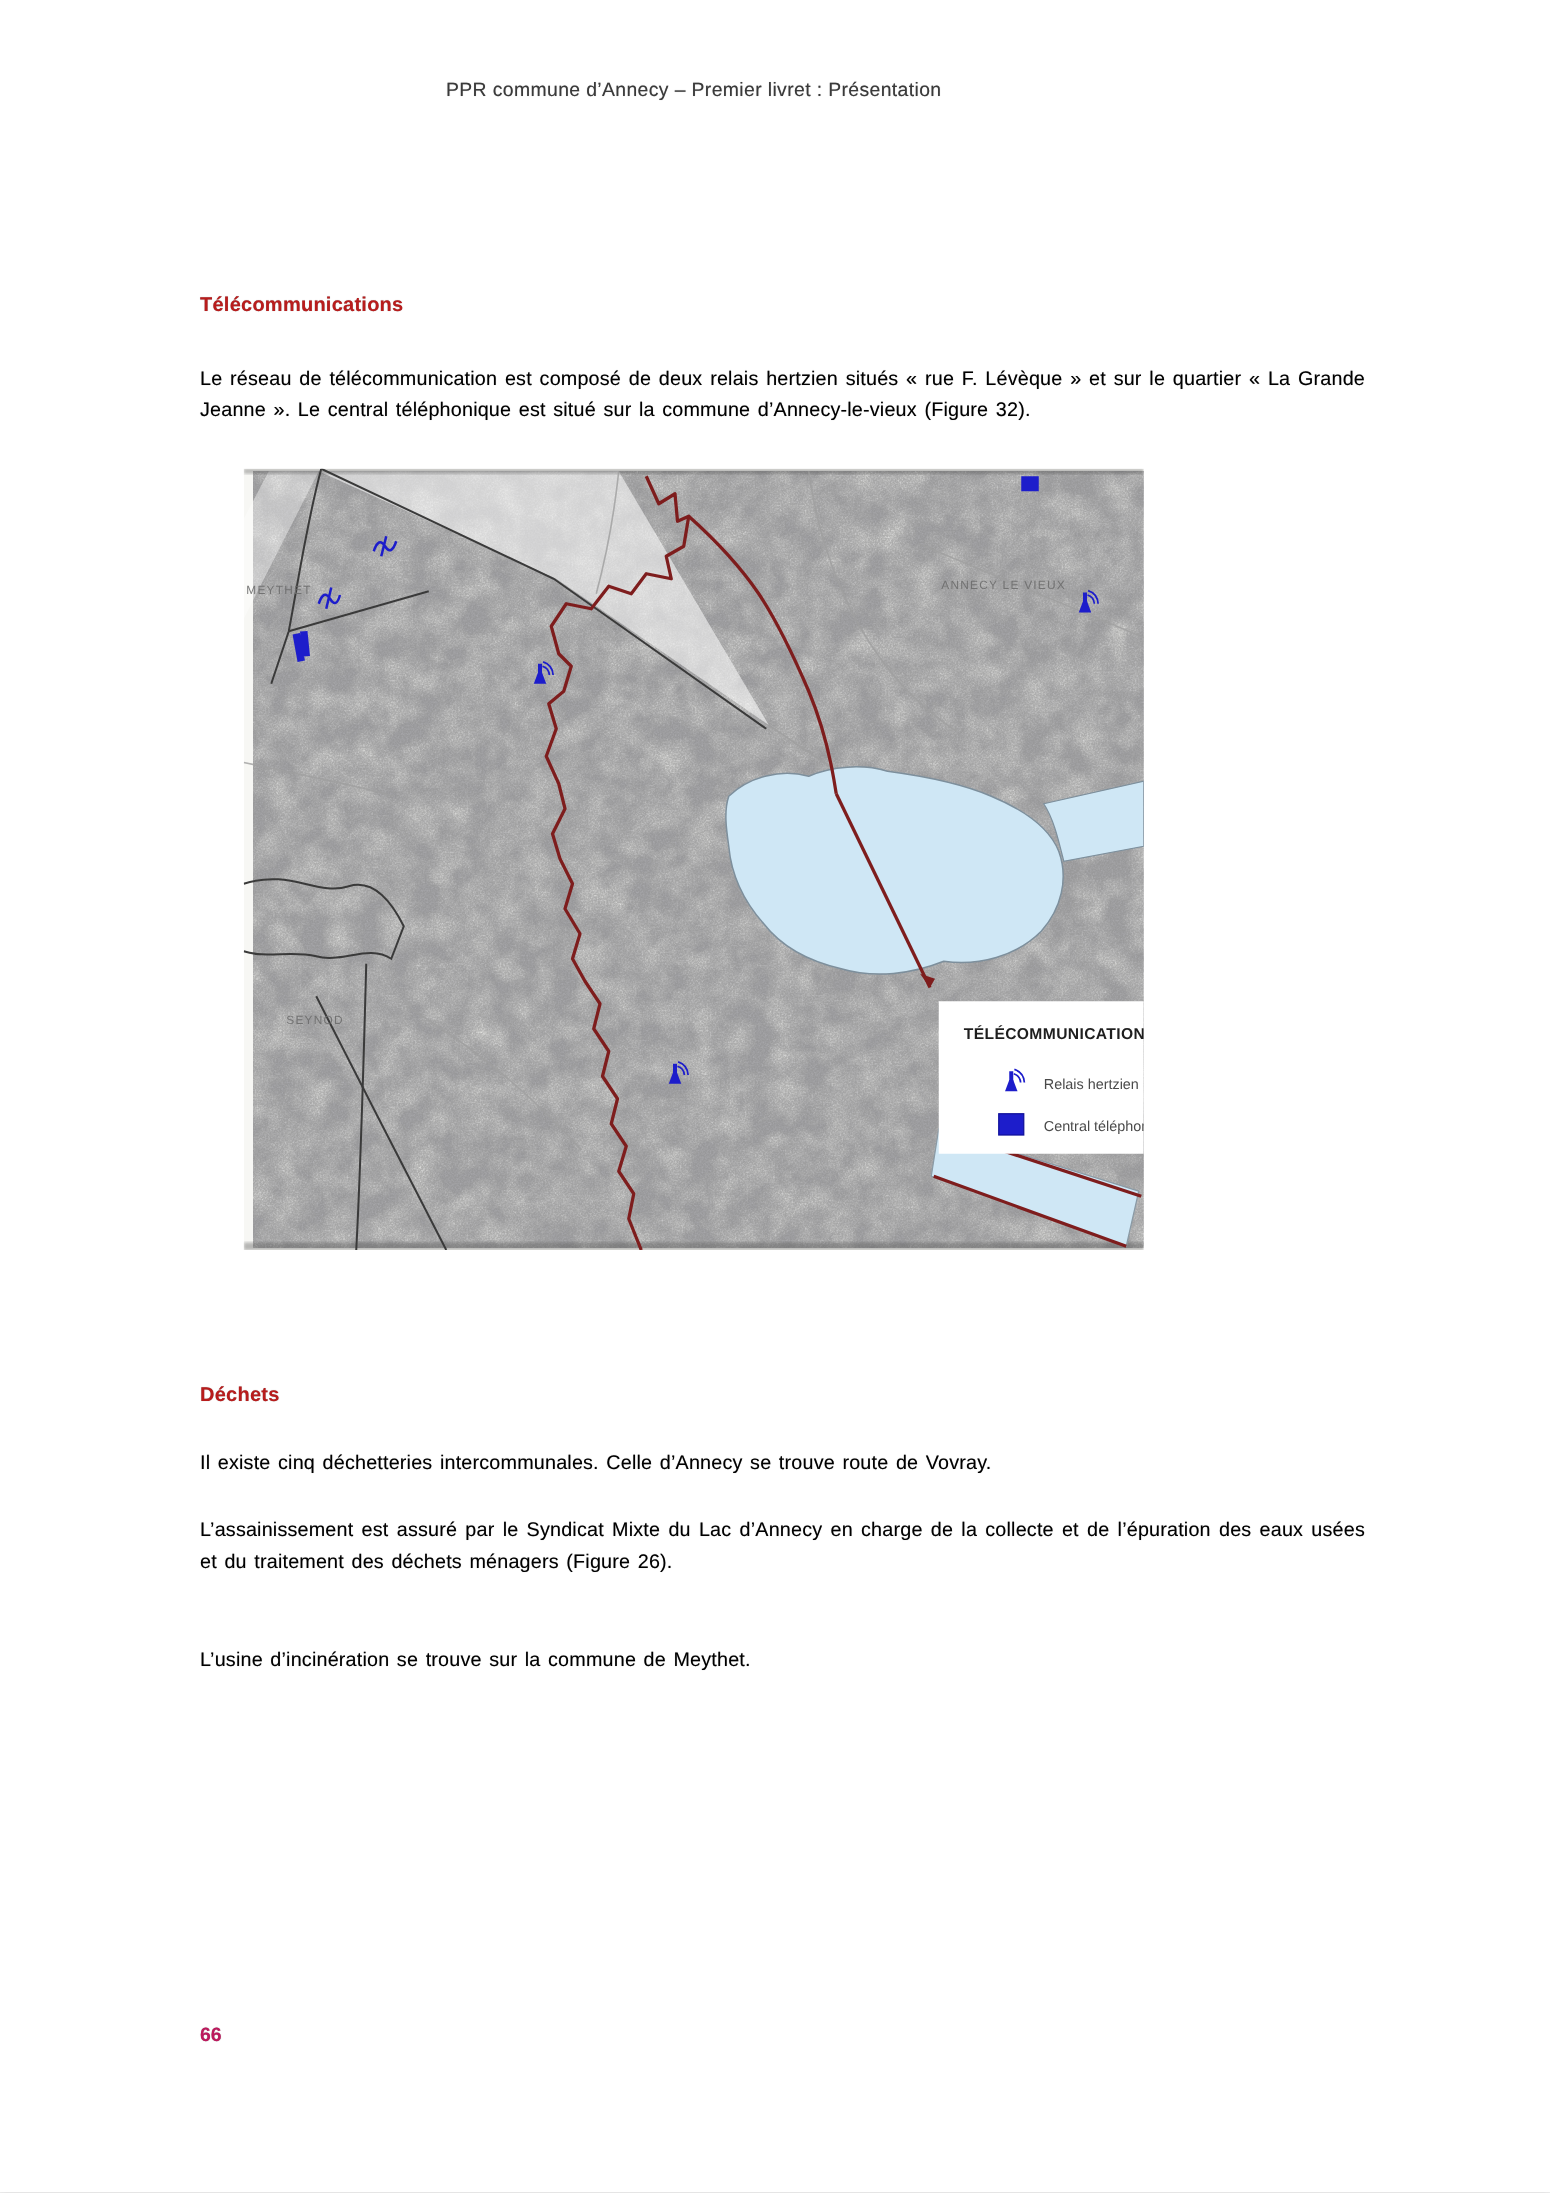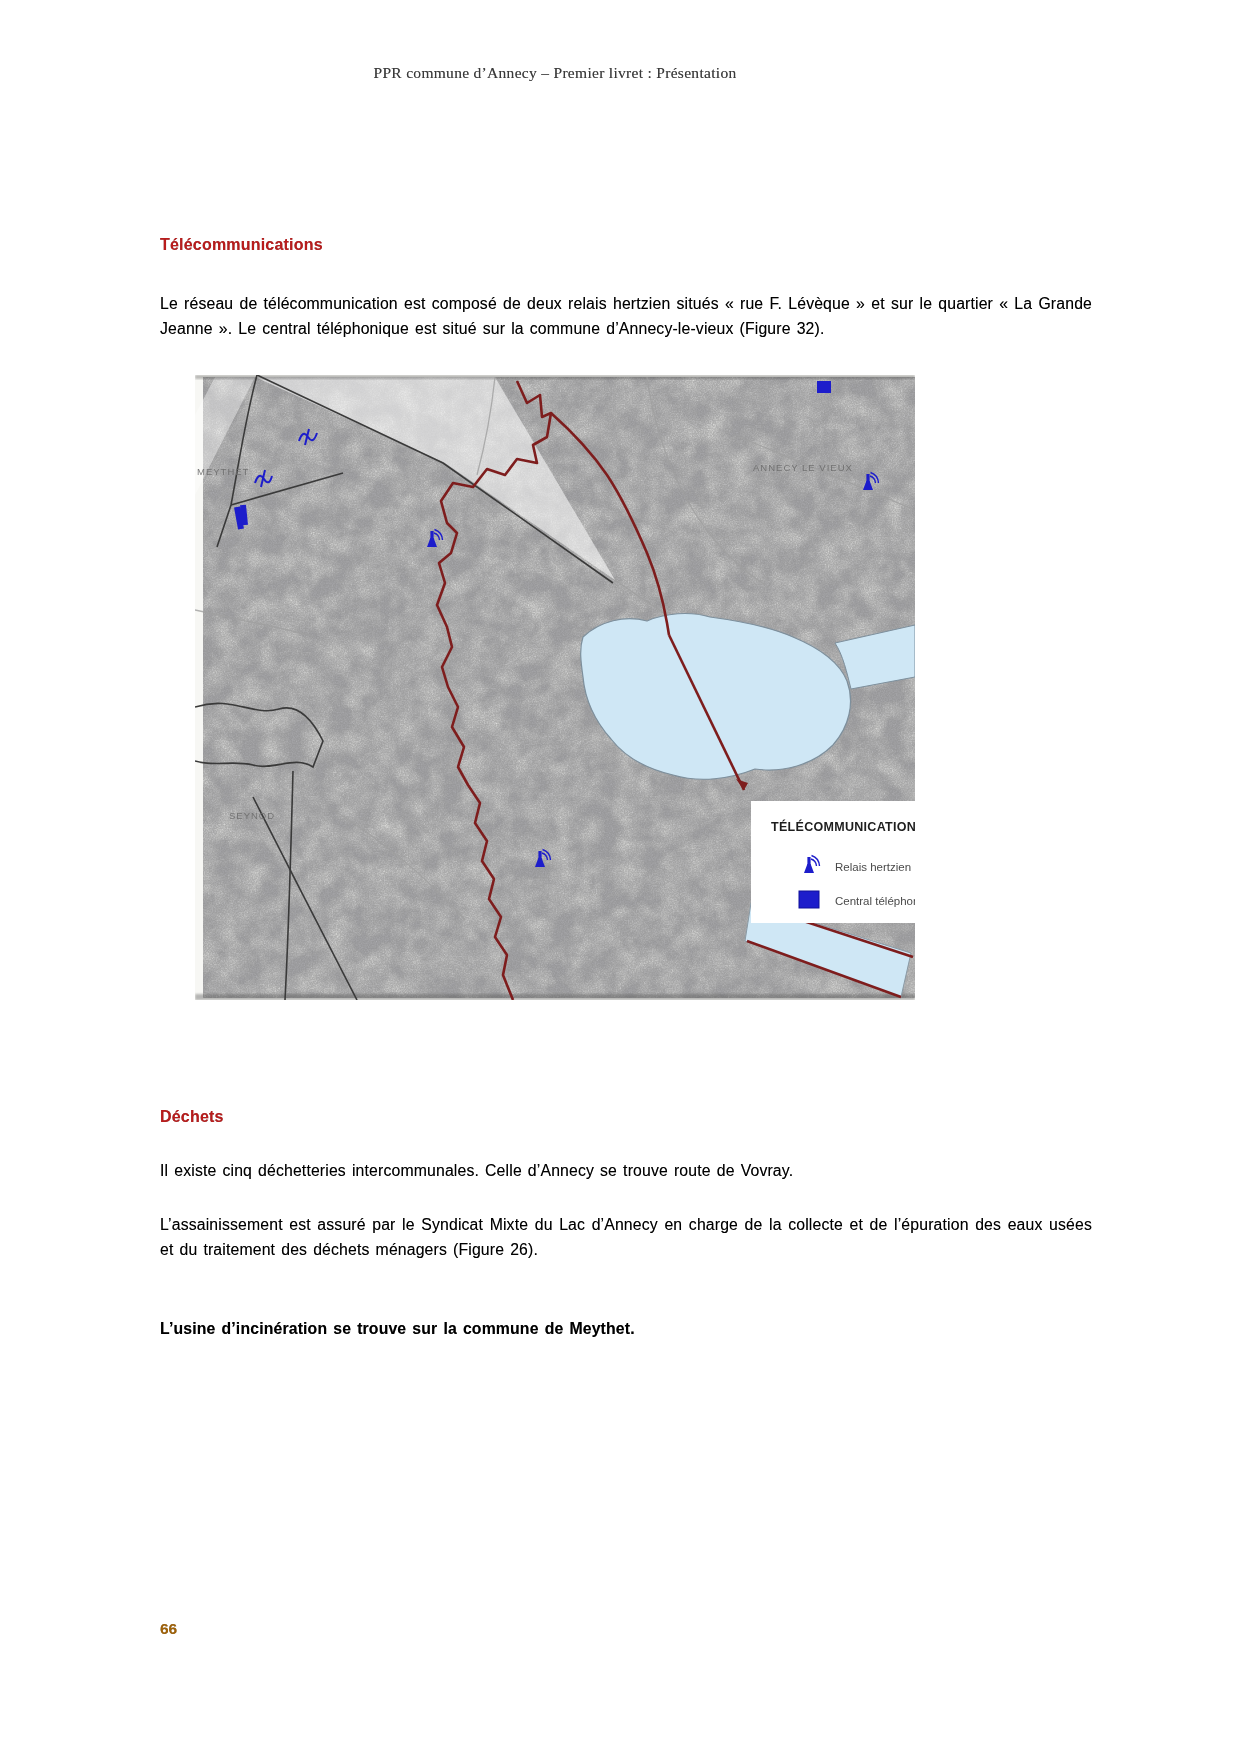--- a/index.html
+++ b/index.html
@@ -9,42 +9,42 @@
     margin:0 auto;
     background:#ffffff;
     font-family:"Liberation Sans", sans-serif;
     color:#222;
     overflow:hidden;
     box-shadow:0 0 6px rgba(0,0,0,.25);
   }
   .scan{ text-shadow:0 0 .6px rgba(20,20,20,.45); }
   .header{
     position:absolute; left:160px; top:64px; width:790px;
-    text-align:center; font-size:15.5px; color:#3a3a3a; letter-spacing:.3px;font-family:Liberation Serif, serif;
+    text-align:center; font-size:15.5px; color:#3a3a3a; letter-spacing:.3px;
   }
   .h-section{
     position:absolute; left:160px;
     font-size:16px; font-weight:bold; color:#b91c1c;
     letter-spacing:.2px;
   }
   .para{
     position:absolute; left:160px; width:932px;
     font-size:15.8px; line-height:25px; color:#000000;
     text-align:justify; letter-spacing:.15px; word-spacing:1.5px;
   }
   .figure-map{
     position:absolute; left:195px; top:375px; width:720px; height:625px;
   }
   .caption{
     position:absolute; left:160px; top:1022px; width:932px;
     text-align:center; font-size:16.5px; font-weight:bold; font-style:italic; color:#1f1f1f;
   }
   .pagenum{
     position:absolute; left:160px; top:1620px;
-    font-size:15.5px; font-weight:bold; color:#a16207;
+    font-size:15.5px; font-weight:bold; color:#be185d;
   }
   svg text{ font-family:"Liberation Sans", sans-serif; }
 </style>
 </head>
 <body>
 
 <div class="page">
 
   <div class="header scan">PPR commune d’Annecy – Premier livret : Présentation</div>
 
@@ -152,17 +152,17 @@
     </svg>
   </div>
 
 
   <div class="h-section scan" style="top:1108px;text-align:right;">Déchets</div>
 
   <div class="para scan" style="top:1158px;">Il existe cinq déchetteries intercommunales. Celle d’Annecy se trouve route de Vovray.</div>
 
   <div class="para scan" style="top:1212px;">L’assainissement est assuré par le Syndicat Mixte du Lac d’Annecy en charge de la collecte et de l’épuration des eaux usées et du traitement des déchets ménagers (Figure 26).</div>
 
-  <div class="para scan" style="top:1316px;font-weight:bold;">L’usine d’incinération se trouve sur la commune de Meythet.</div>
+  <div class="para scan" style="top:1316px;">L’usine d’incinération se trouve sur la commune de Meythet.</div>
 
   <div class="pagenum scan">66</div>
 
 </div>
 
 </body></html>

